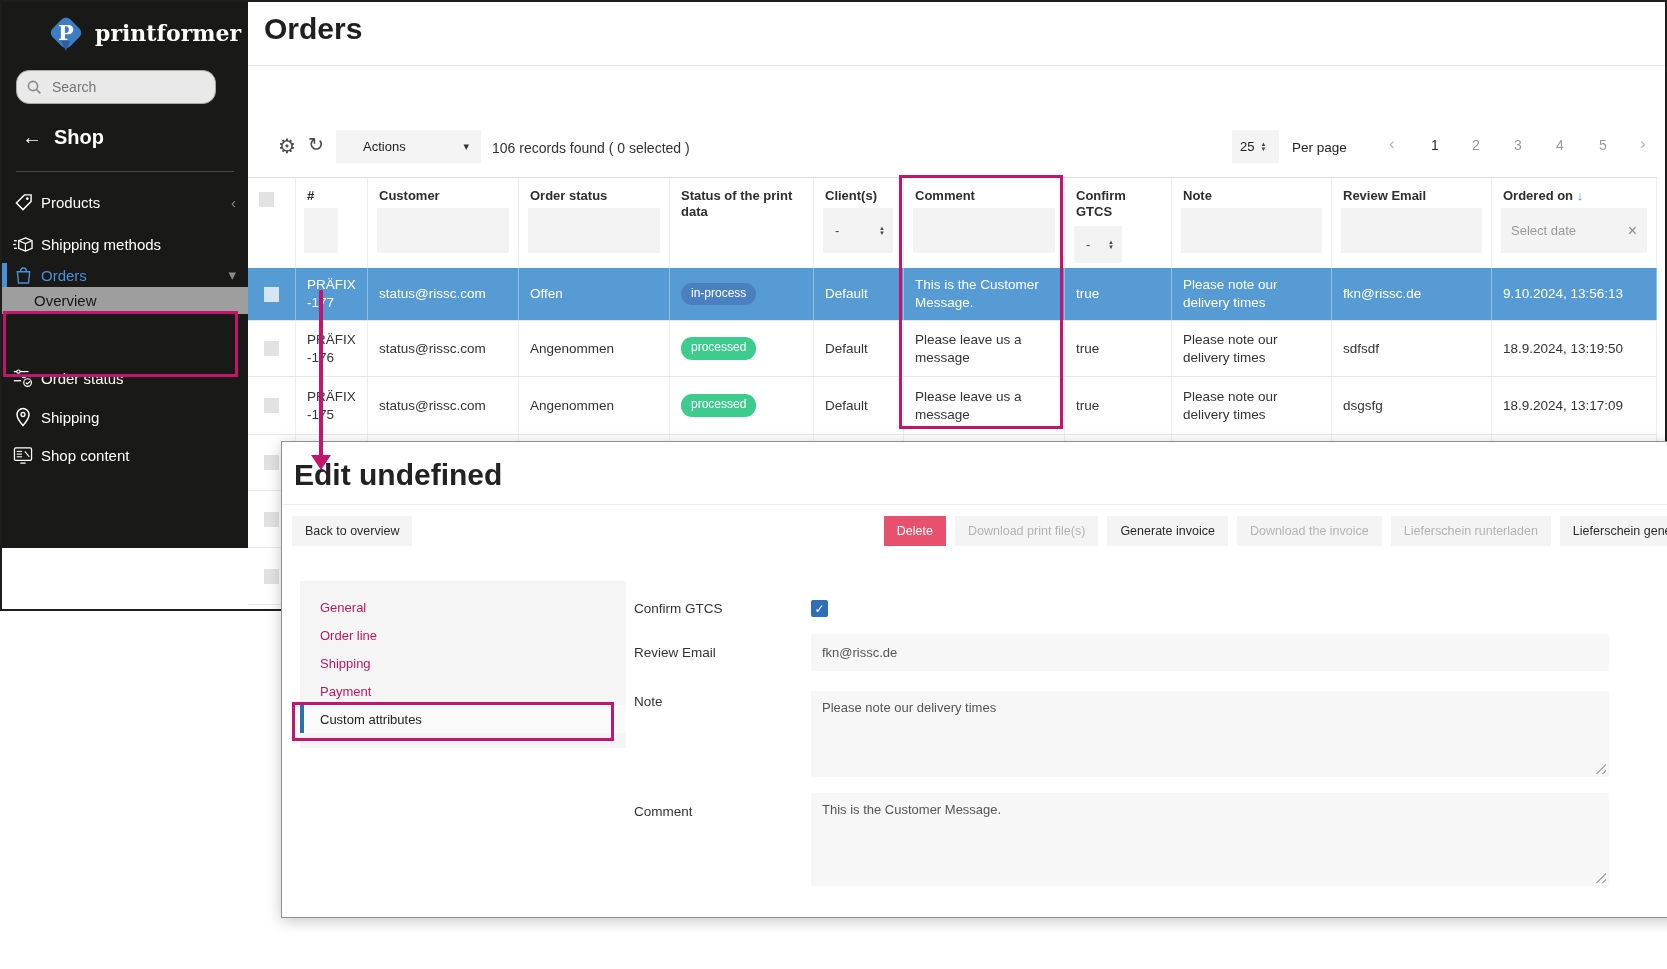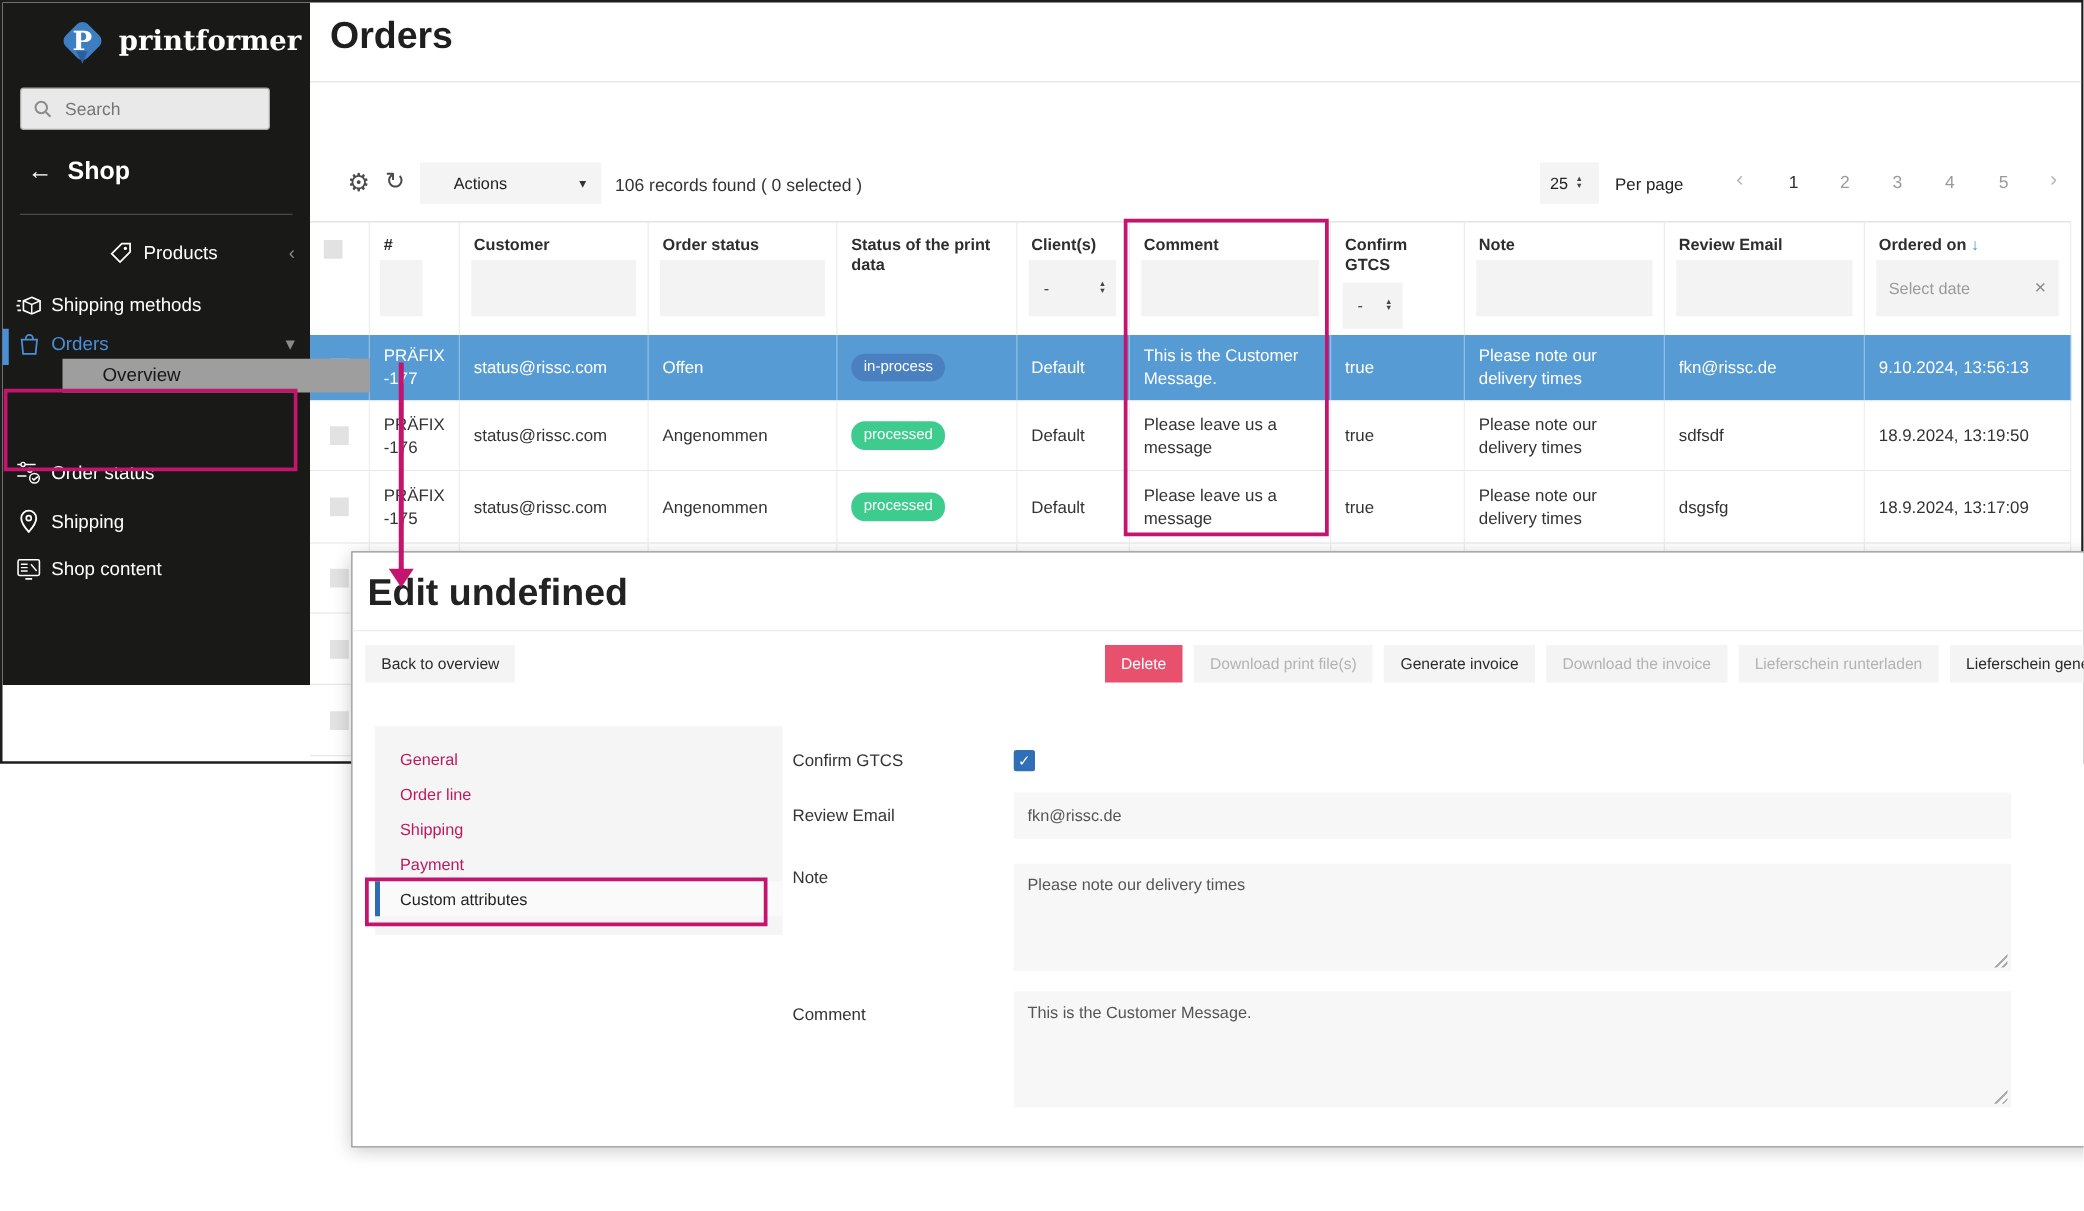--- a/index.html
+++ b/index.html
@@ -6,21 +6,21 @@
   .screen{position:relative;width:1667px;height:969px;background:#fff;overflow:hidden;
           font-family:"Liberation Sans",sans-serif;color:#333;}
   
   .page-area{position:absolute;left:0;top:0;width:1667px;height:611px;background:#fff;
              border:2px solid #1e1e1e;box-sizing:border-box;overflow:hidden;}
   
   .sidebar{position:absolute;left:0;top:0;width:246px;height:546px;background:#191917;color:#fff;z-index:5;}
   .logo{position:absolute;left:44px;top:10px;display:flex;align-items:center;}
   .logo-text{font-family:"DejaVu Serif",serif;font-weight:bold;font-size:22px;color:#fff;margin-left:9px;}
   .search-box{position:absolute;left:14px;top:68px;width:200px;height:34px;background:#e9e9e9;
-              border:1px solid #a9a9a9;border-radius:3px;display:flex;align-items:center;box-sizing:border-box;}
+              border:1px solid #a9a9a9;border-radius:13px;display:flex;align-items:center;box-sizing:border-box;}
   .search-box input{border:none;outline:none;background:transparent;font-size:14px;color:#555;width:140px;
                     font-family:"Liberation Sans",sans-serif;}
   .search-ic{margin:0 8px 0 10px;display:flex;}
   .shop-back{position:absolute;left:20px;top:124px;font-size:20px;font-weight:bold;color:#fff;display:flex;gap:12px;align-items:center;cursor:pointer;}
   .side-divider{position:absolute;left:14px;top:169px;width:218px;height:1px;background:#4a4a4a;}
   .nav-item{position:absolute;left:0;width:246px;height:30px;display:flex;align-items:center;font-size:15px;color:#fff;box-sizing:border-box;}
   .nav-item .ic{width:22px;margin-left:10px;display:flex;justify-content:center;}
   .nav-item .lbl{margin-left:7px;}
   .nav-chev{position:absolute;right:12px;color:#8a8a8a;font-size:15px;}
   .nav-orders{color:#4a90d9;}
@@ -136,21 +136,21 @@
         </span>
         <input placeholder="Search" style="">
       </div>
 
       <div class="shop-back">
         <span>←</span>
         <span>Shop</span>
       </div>
       <div class="side-divider"></div>
 
-      <div class="nav-item" style="top:185px;justify-content:center;">
+      <div class="nav-item" style="top:185px;">
         <span class="ic">
           <svg width="19" height="19" viewBox="0 0 20 20">
               <path d="M11 2 H18 V9 L9.5 17.5 L2.5 10.5 Z" fill="none" stroke="#fff" stroke-width="1.5"></path>
               <circle cx="14" cy="6" r="1.4" fill="#fff"></circle>
             </svg>
         </span>
         <span class="lbl">Products</span>
         <span class="nav-chev">‹</span>
       </div>
 
@@ -172,21 +172,21 @@
         <span class="ic">
           <svg width="17" height="19" viewBox="0 0 18 20">
               <path d="M2.5 6 H15.5 L14.3 18 H3.7 Z" fill="none" stroke="#4a90d9" stroke-width="1.5"></path>
               <path d="M6 6 V5 a3 3 0 0 1 6 0 V6" fill="none" stroke="#4a90d9" stroke-width="1.5"></path>
             </svg>
         </span>
         <span class="lbl">Orders</span>
         <span class="nav-chev">▾</span>
       </div>
 
-      <div class="nav-item nav-sub nav-overview" style="top:285px;margin-left:48px;">
+      <div class="nav-item nav-sub nav-overview" style="top:285px;">
         <span>Overview</span>
       </div>
 
 
       <div class="nav-item" style="top:361px;">
         <span class="ic">
           <svg width="22" height="22" viewBox="0 0 24 24">
               <line x1="2" y1="5" x2="18" y2="5" stroke="#fff" stroke-width="1.4"></line>
               <line x1="2" y1="10" x2="18" y2="10" stroke="#fff" stroke-width="1.4"></line>
               <line x1="2" y1="15" x2="10" y2="15" stroke="#fff" stroke-width="1.4"></line>

